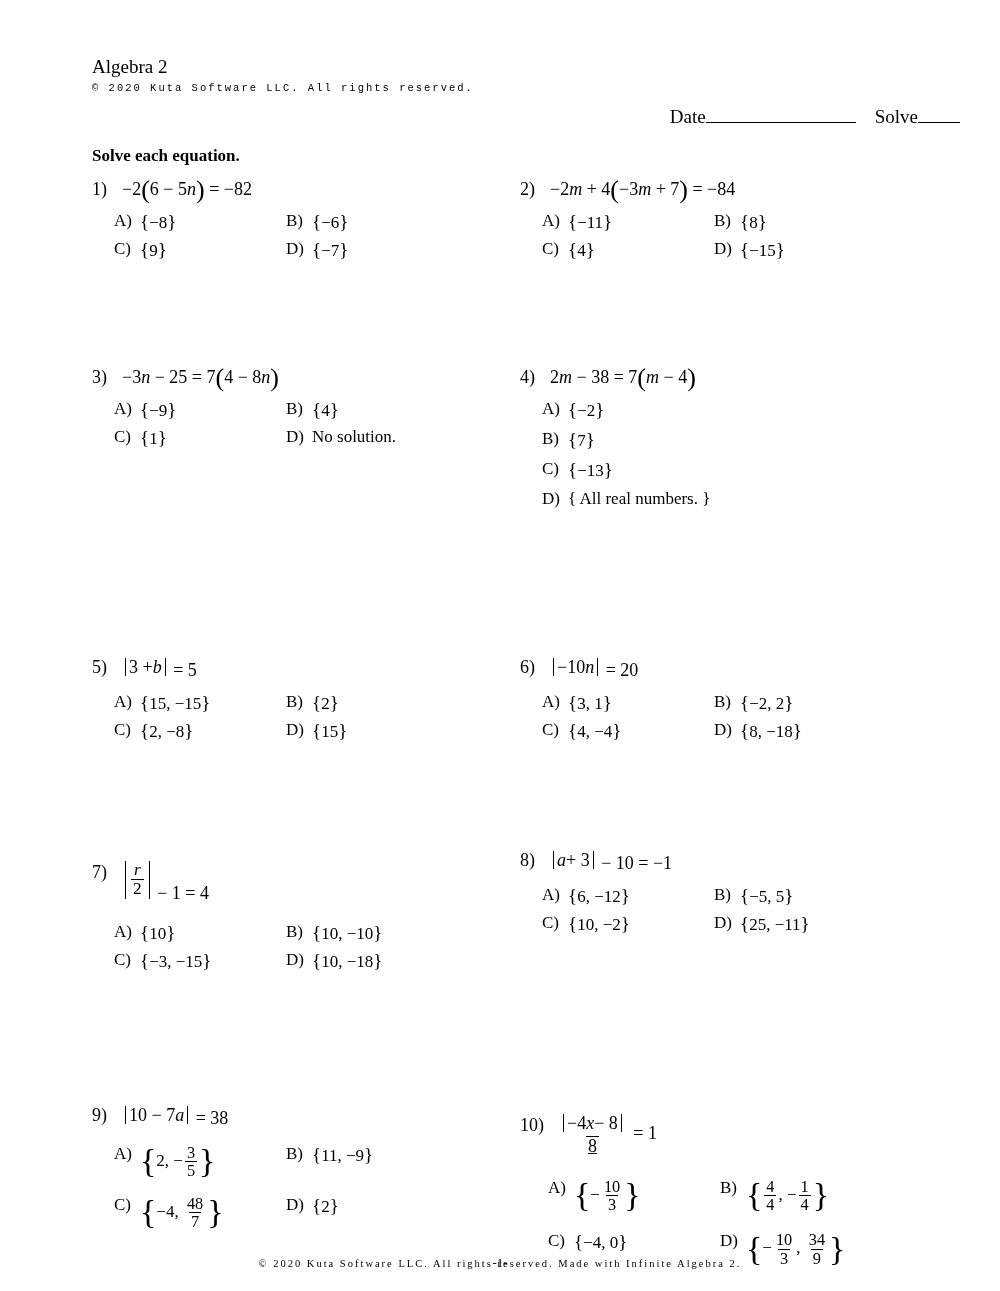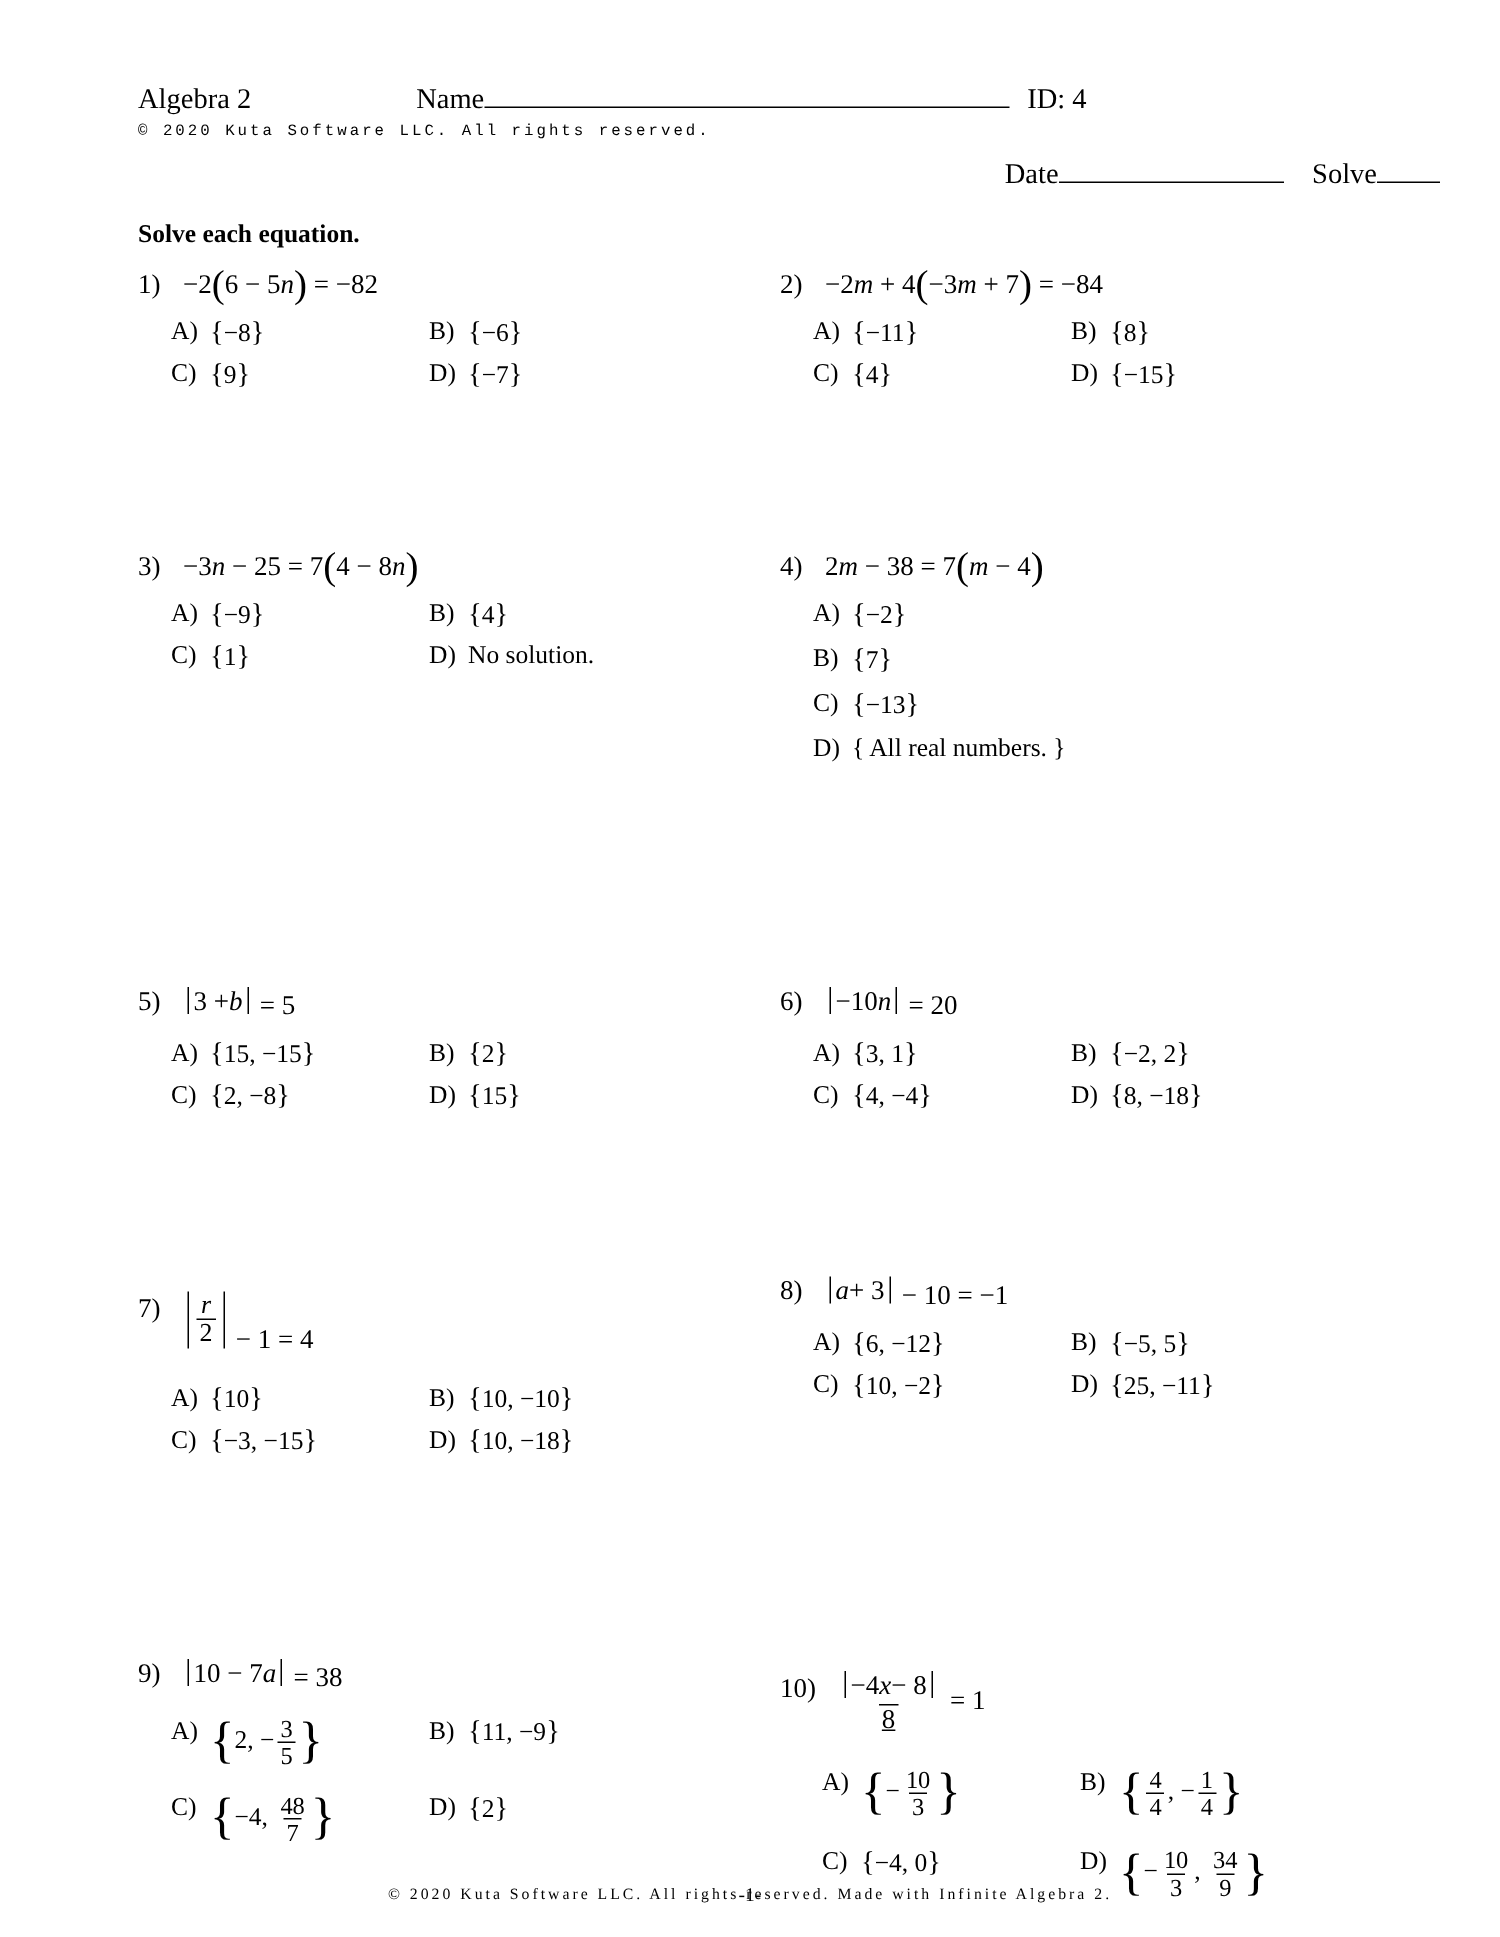--- a/index.html
+++ b/index.html
@@ -208,25 +208,20 @@
   }
 </style>
 </head>
 <body>
 
 <div class="page">
 
   <div class="header">
     <div class="hdr-row1">
       <span class="course-name">Algebra 2</span>
-      <span class="name-block">
-        <span class="name-label">Name</span>
-        <span class="rule rule-name"></span>
-        <span class="id-label">ID: 4</span>
-      </span>
     </div>
     <div class="copyright">© 2020 Kuta Software LLC.  All rights reserved.</div>
     <div class="date-period">
       <span>Date</span><span class="rule rule-date"></span>
       &nbsp;&nbsp;
       <span>Solve</span><span class="rule rule-period"></span>
     </div>
   </div>
 
   <div class="instructions">Solve each equation.</div>

